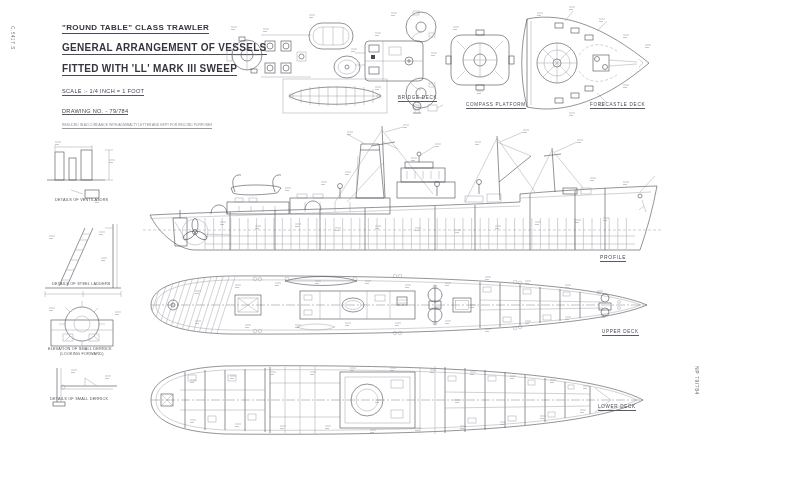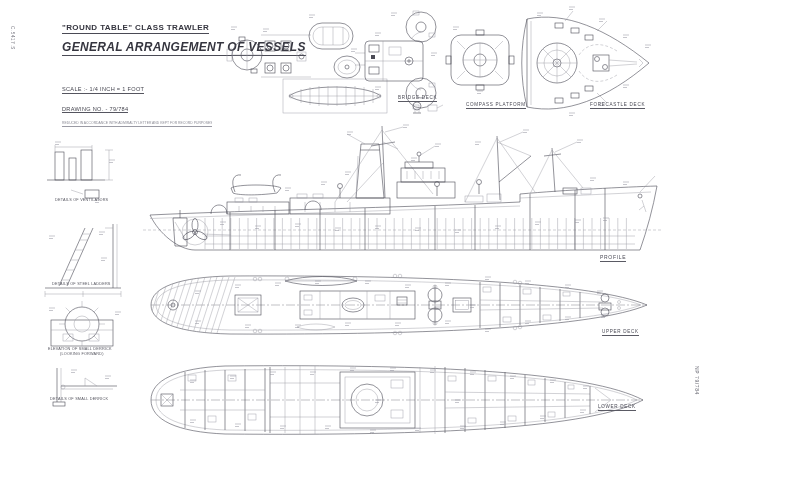--- a/index.html
+++ b/index.html
@@ -11,39 +11,39 @@
   #sheet svg .lt, #sheet svg .lt line, #sheet svg .lt path, #sheet svg .lt rect, #sheet svg .lt circle{
          stroke:#9a9aa4;stroke-width:.45;}
   #sheet svg .mt line{stroke:#8f8f9a;stroke-width:.5;}
   #sheet svg .dash{stroke-dasharray:3 2;}
   #sheet svg .cl{stroke:#74747e;stroke-width:.45;stroke-dasharray:9 2 2 2;}
   #sheet svg .fill{fill:#4a4a55;stroke:none;}
   .panel{position:absolute;}
   .tb{position:absolute;left:62px;top:16px;width:175px;}
   .tb .t1{font-size:8px;letter-spacing:.4px;font-weight:bold;color:#35353f;}
   .tb .t1,.tb .t2{display:inline-block;border-bottom:1px solid #4a4a55;padding-bottom:1px;margin-bottom:3px;white-space:nowrap;}
-  .tb .t2{font-size:12px;letter-spacing:.3px;font-weight:bold;color:#35353f;font-style:italic;}
+  .tb .t2{font-size:10px;letter-spacing:.3px;font-weight:bold;color:#35353f;}
   .tb .t3{display:inline-block;font-size:5.6px;letter-spacing:.3px;border-bottom:.5px solid #55555f;
           padding-bottom:.5px;margin-bottom:3px;color:#45454f;white-space:nowrap;}
   .tb .t4{display:block;font-size:3.4px;color:#8a8a94;border-bottom:.5px solid #9a9aa4;
           margin-top:5px;padding-bottom:.5px;width:150px;white-space:nowrap;overflow:hidden;}
   .vlabel{position:absolute;font-size:4.6px;letter-spacing:.7px;color:#4a4a55;white-space:nowrap;
           border-bottom:.5px solid #5a5a64;padding-bottom:.5px;}
   .cap{position:absolute;font-size:3.8px;letter-spacing:.2px;color:#55555f;white-space:nowrap;}
   .vtext{position:absolute;writing-mode:vertical-rl;font-size:4.6px;letter-spacing:.6px;color:#7a7a84;}
 </style>
 </head>
 <body>
 
 <div id="sheet">
 
   <div class="tb">
     <span class="t1 block-row">"ROUND TABLE"  CLASS  TRAWLER</span><br>
     <span class="t2">GENERAL  ARRANGEMENT  OF  VESSELS</span><br>
-    <br>
+    <span class="t2">FITTED  WITH  'LL' MARK III  SWEEP</span><br>
     <span class="t3">SCALE :- 1/4 INCH  =  1 FOOT</span><br>
     <span class="t3">DRAWING  NO. - 79/784</span>
     <span class="t4">REDUCED IN ACCORDANCE WITH ADMIRALTY LETTER AND KEPT FOR RECORD PURPOSES</span>
   </div>
 
   <span class="vtext" style="left:10px;top:26px;">C.5417.S</span>
   <span class="vtext" style="left:694px;top:366px;font-size:5px;color:#6a6a74;">NP 79/784</span>
 
   <svg class="panel" style="left:225px;top:5px;" width="430" height="112" viewBox="0 0 430 112">
 

